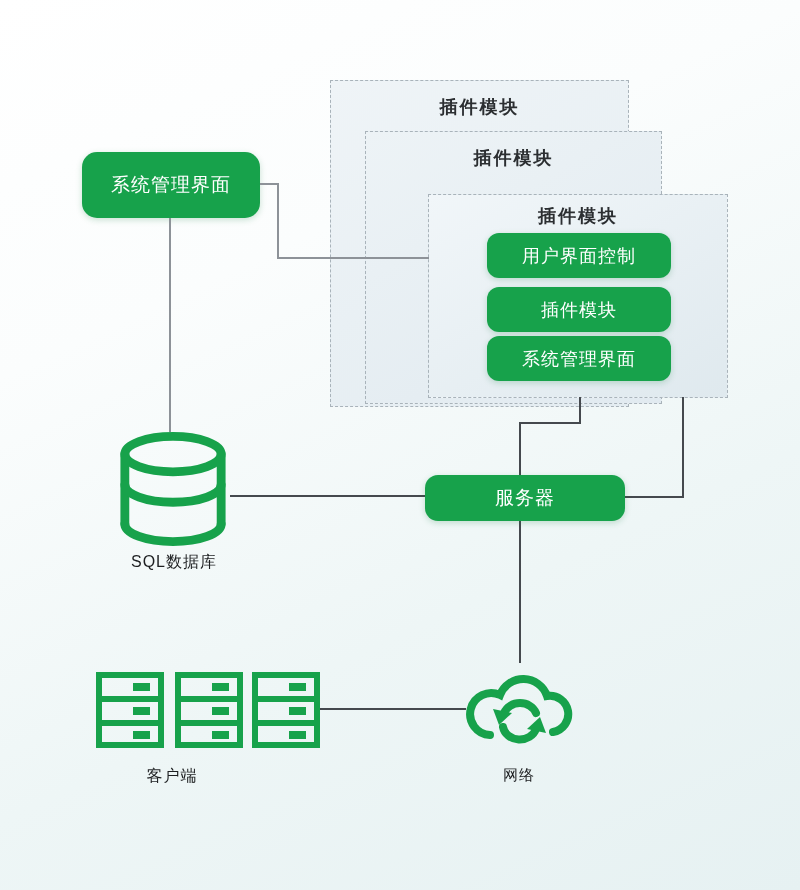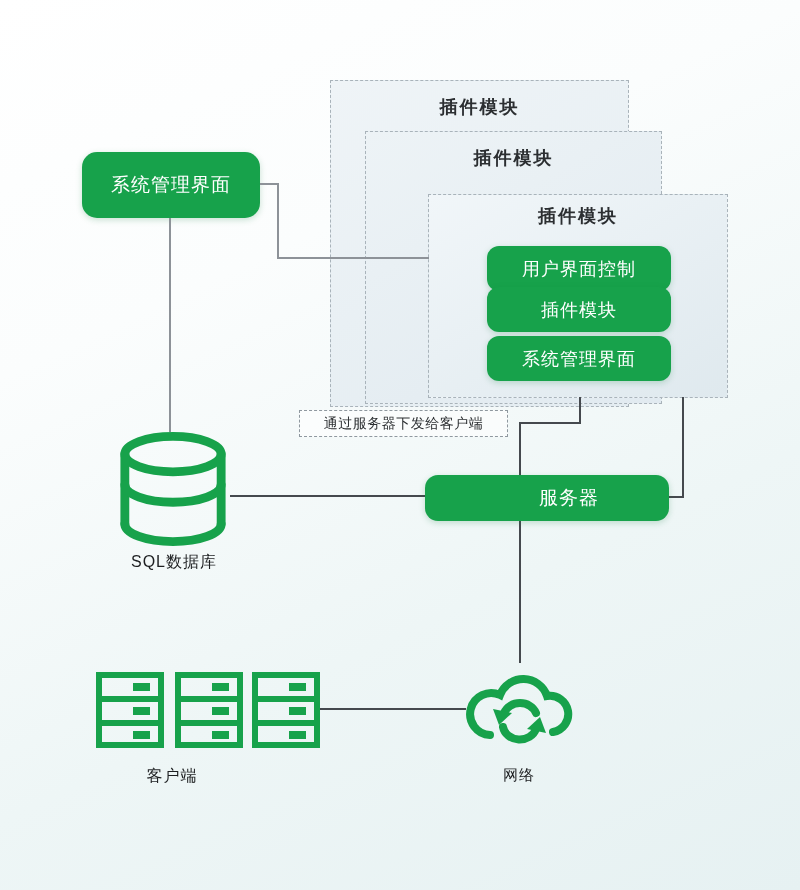--- a/index.html
+++ b/index.html
@@ -15,21 +15,21 @@
     position:absolute;
     background:#17a24b;
     color:#ffffff;
     display:flex;align-items:center;justify-content:center;
     font-weight:normal;
     border-radius:13px;
     box-shadow:0 2px 6px rgba(16,122,57,.22);
     letter-spacing:1px;
   }
   .admin-btn{left:82px;top:152px;width:178px;height:66px;font-size:19px;border-radius:15px;}
-  .server-btn{left:425px;top:475px;width:200px;height:46px;font-size:19px;padding-left:44px;}
+  .server-btn{left:425px;top:475px;width:200px;height:46px;font-size:19px;}
 
   .panel{
     position:absolute;
     border:1px dashed #a9b3ba;
     box-sizing:border-box;
   }
   .panel-back{left:330px;top:80px;width:299px;height:327px;background:linear-gradient(150deg,#eff4f7,#e3ecf1);}
   .panel-mid{left:365px;top:131px;width:297px;height:273px;background:linear-gradient(150deg,#edf3f6,#e1eaf0);}
   .panel-front{left:428px;top:194px;width:300px;height:204px;background:linear-gradient(150deg,#f1f6f9,#dfe9ee);}
   .panel-title{
@@ -38,21 +38,21 @@
     letter-spacing:2px;
   }
   .panel-back .panel-title{margin-top:14px;}
   .panel-mid .panel-title{margin-top:14px;}
   .panel-front .panel-title{margin-top:9px;}
 
   .plugin-btn{
     position:absolute;left:58px;width:184px;height:45px;
     font-size:18px;border-radius:12px;letter-spacing:1px;
   }
-  .plugin-btn.b1{top:51px;}
+  .plugin-btn.b1{top:38px;}
   .plugin-btn.b2{top:92px;}
   .plugin-btn.b3{top:141px;}
 
   .note-box{
     position:absolute;left:299px;top:410px;width:209px;height:27px;
     border:1px dashed #8f989f;box-sizing:border-box;
     background:rgba(255,255,255,.55);
     display:flex;align-items:center;justify-content:center;
     font-size:14px;color:#2b2e31;letter-spacing:.5px;
   }
@@ -103,21 +103,20 @@
   <div class="line" style="left:579px;top:397px;width:2px;height:27px;"></div>
   <div class="line" style="left:519px;top:422px;width:62px;height:2px;"></div>
   <div class="line" style="left:519px;top:422px;width:2px;height:54px;"></div>
 
   <div class="line" style="left:682px;top:397px;width:2px;height:101px;"></div>
   <div class="line" style="left:605px;top:496px;width:79px;height:2px;"></div>
 
   <div class="line" style="left:519px;top:521px;width:2px;height:142px;"></div>
   <div class="line" style="left:320px;top:708px;width:146px;height:2px;"></div>
 
-  <div class="note-box">通过服务器下发给客户端</div>
 
   <div class="green-btn server-btn">服务器</div>
 
   <svg class="icon db-icon" width="114" height="117" viewBox="0 0 116 118">
     <g fill="none" stroke="#17a24b" stroke-width="9" stroke-linecap="round">
       <ellipse cx="58" cy="23" rx="49" ry="18"></ellipse>
       <path d="M 9 23 V 94"></path>
       <path d="M 107 23 V 94"></path>
       <path d="M 9 54 A 49 18 0 0 0 107 54"></path>
       <path d="M 9 94 A 49 18 0 0 0 107 94"></path>

